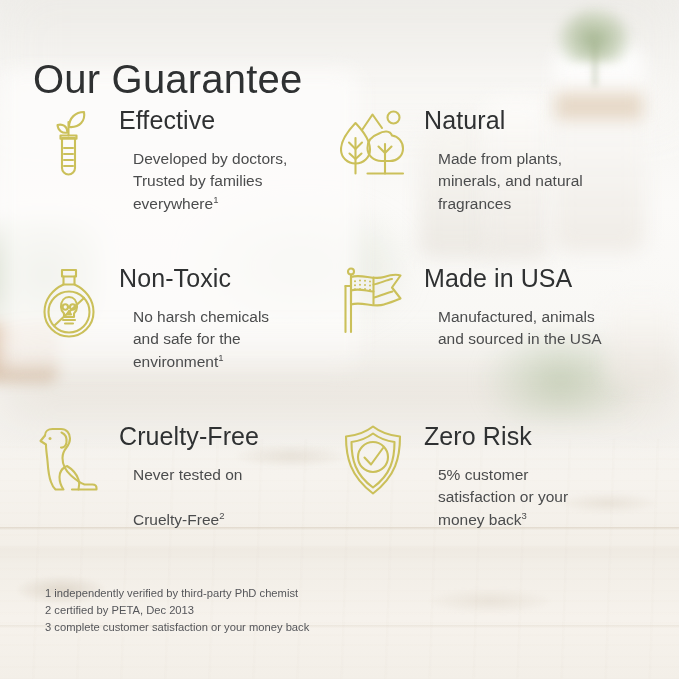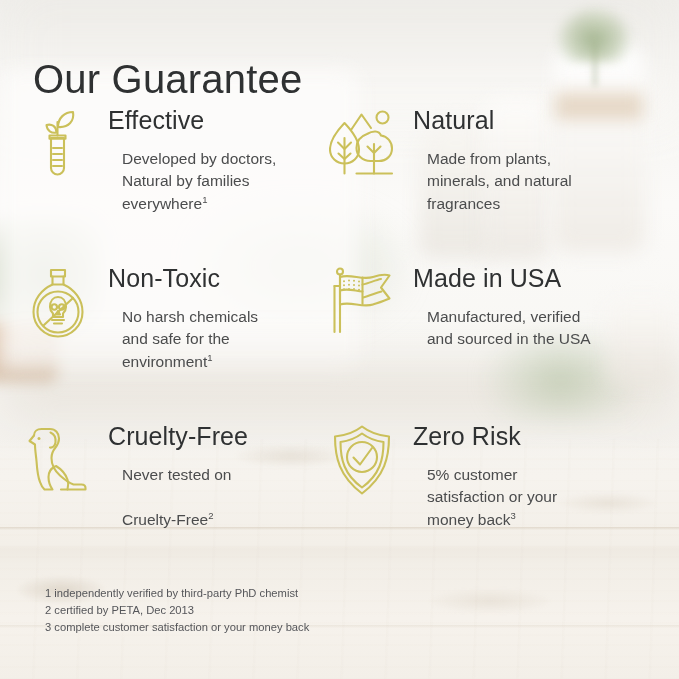--- a/index.html
+++ b/index.html
@@ -199,21 +199,21 @@
     font-size: 40px;
     font-weight: 300;
     letter-spacing: .2px;
     color: #2f3132;
     line-height: 1.1;
     white-space: nowrap;
   }
 
   .grid {
     position: absolute;
-    left: 22px;
+    left: 33px;
     top: 104px;
     width: 624px;
     display: grid;
     grid-template-columns: 303px 321px;
     grid-auto-rows: 158px;
   }
 
   .feature {
     display: flex;
     align-items: flex-start;
@@ -318,21 +318,21 @@
             <path d="M24 40 h9 M24 46 h9 M24 52 h9 M24 58 h9"></path>
             <path d="M28.5 27.5 V14"></path>
             <path d="M29 19 c0 -9 6.5 -15 15 -15 c1.5 8.5 -4 16 -15 15 z"></path>
             <path d="M27.5 24.5 c-5 1 -9.5 -1.5 -10 -7.5 c5.5 -1.5 9.8 1.5 10 7.5 z"></path>
           </svg>
         </div>
         <div class="feature-body">
           <div class="feature-title">Effective</div>
           <div class="feature-desc">
             <span>Developed by doctors,</span><br>
-            <span>Natural by families</span><br>
+            <span>Trusted by families</span><br>
             <span>everywhere</span><sup>1</sup>
           </div>
         </div>
       </div>
 
       <div class="feature col-right">
         <div class="feature-icon">
           <svg width="66" height="70" viewBox="0 0 66 70" fill="none" stroke="#cbc05a" stroke-width="2.1" stroke-linecap="round" stroke-linejoin="round">
             <circle cx="53.5" cy="9.5" r="6"></circle>
             <path d="M22 22 L32.5 6.5 L42 20"></path>
@@ -404,21 +404,21 @@
               <circle cx="15" cy="23.2" r="1"></circle>
                 <circle cx="20" cy="22.9" r="1"></circle>
               <circle cx="25" cy="23.1" r="1"></circle>
                 <circle cx="30" cy="23.7" r="1"></circle>
             </g>
           </svg>
         </div>
         <div class="feature-body">
           <div class="feature-title">Made in USA</div>
           <div class="feature-desc">
-            <span>Manufactured, verified</span><br>
+            <span>Manufactured, animals</span><br>
             <span>and sourced in the USA</span>
           </div>
         </div>
       </div>
 
       <div class="feature col-left">
         <div class="feature-icon">
           <svg width="64" height="70" viewBox="0 0 64 70" fill="none" stroke="#cbc05a" stroke-width="2.1" stroke-linecap="round" stroke-linejoin="round">
             <path d="M8 11.5 C8 7.5 11 5 15.5 5 L24 5 C29.5 5 33 9 33 14.5
                      C33 18 31.5 21 29.5 23.5

